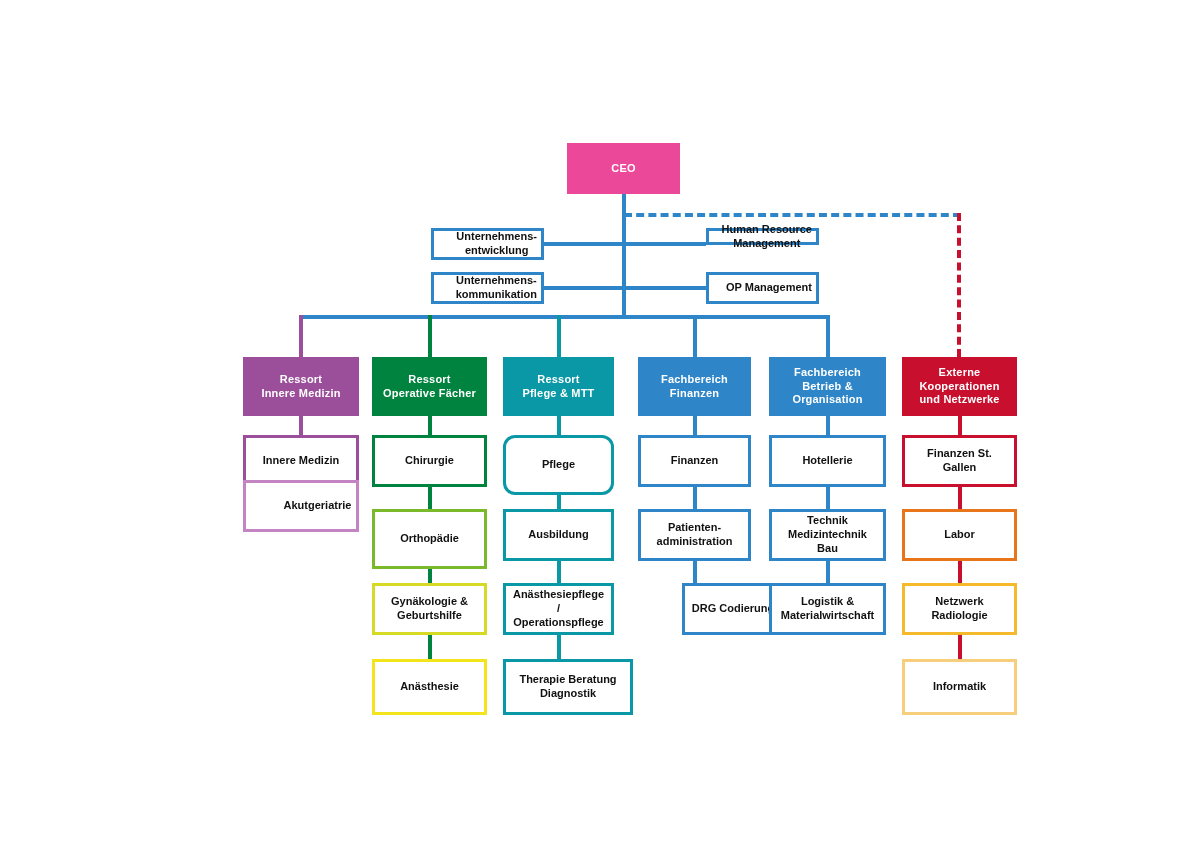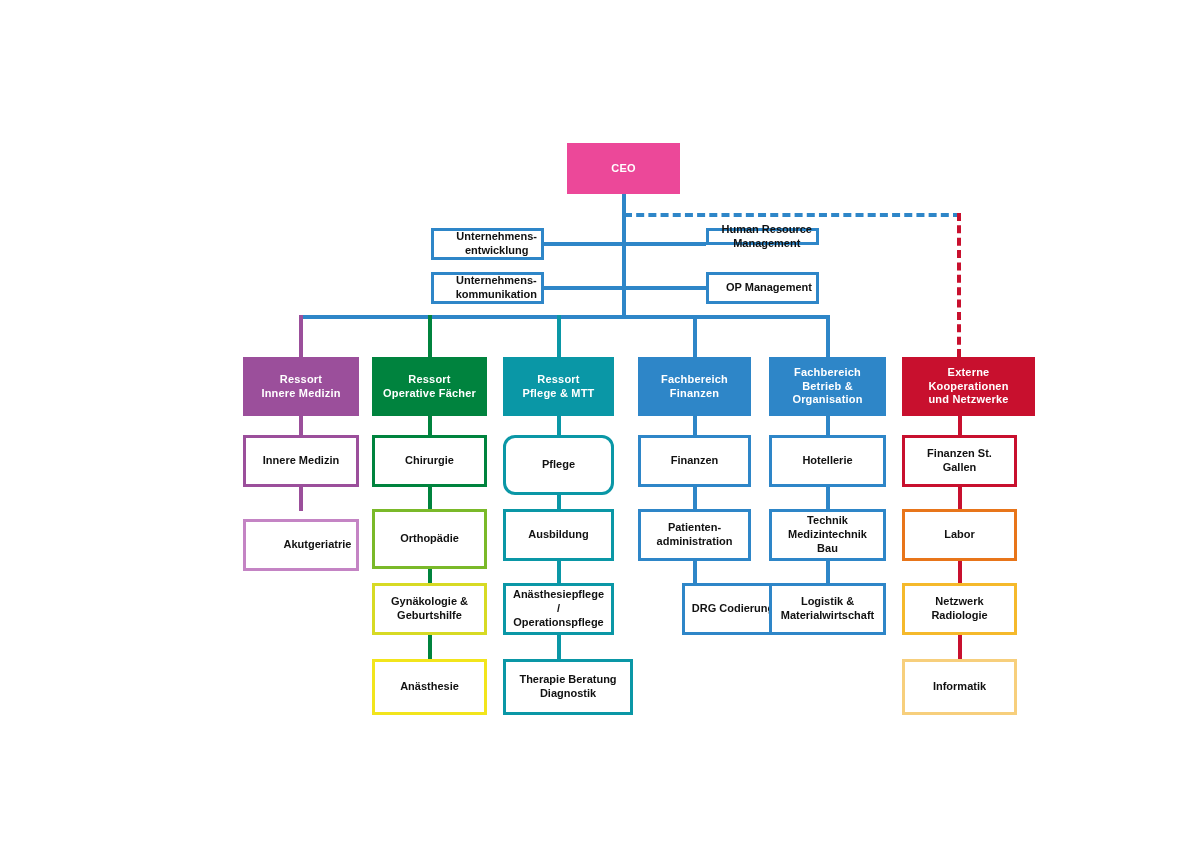--- a/index.html
+++ b/index.html
@@ -101,21 +101,21 @@
     <div class="dashv" style="left: 957px; top: 213px; height: 144px; border-left-color: rgb(200, 16, 46);"></div>
     <div class="conn" style="left: 299px; top: 315px; width: 4px; height: 44px; background: rgb(155, 79, 155);"></div>
     <div class="box filled" style="left: 243px; top: 357px; width: 116px; height: 59px; background: rgb(155, 79, 155);">
       <span>Ressort<br>Innere Medizin</span>
     </div>
     <div class="conn" style="left: 299px; top: 416px; width: 4px; height: 21px; background: rgb(155, 79, 155);"></div>
     <div class="box outlined" style="left: 243px; top: 435px; width: 116px; height: 52px; border-color: rgb(155, 79, 155);">
       <span>Innere Medizin</span>
     </div>
     <div class="conn" style="left: 299px; top: 487px; width: 4px; height: 24px; background: rgb(155, 79, 155);"></div>
-    <div class="box outlined" style="left: 243px; top: 519px; width: 116px; height: 52px; border-color: rgb(196, 132, 196); padding-left: 33px;">
+    <div class="box outlined" style="left: 243px; top: 480px; width: 116px; height: 52px; border-color: rgb(196, 132, 196); padding-left: 33px;">
       <span>Akutgeriatrie</span>
     </div>
     <div class="conn" style="left: 427.5px; top: 315px; width: 4px; height: 44px; background: rgb(0, 131, 62);"></div>
     <div class="box filled" style="left: 372px; top: 357px; width: 115px; height: 59px; background: rgb(0, 131, 62);">
       <span>Ressort<br>Operative Fächer</span>
     </div>
     <div class="conn" style="left: 427.5px; top: 416px; width: 4px; height: 21px; background: rgb(0, 131, 62);"></div>
     <div class="box outlined" style="left: 372px; top: 435px; width: 115px; height: 52px; border-color: rgb(0, 131, 62);">
       <span>Chirurgie</span>
     </div>
@@ -176,21 +176,21 @@
       <span>Hotellerie</span>
     </div>
     <div class="conn" style="left: 825.5px; top: 487px; width: 4px; height: 24px; background: rgb(46, 134, 200);"></div>
     <div class="box outlined" style="left: 769px; top: 509px; width: 117px; height: 52px; border-color: rgb(46, 134, 200);">
       <span>Technik Medizintechnik<br>Bau</span>
     </div>
     <div class="conn" style="left: 825.5px; top: 561px; width: 4px; height: 24px; background: rgb(46, 134, 200);"></div>
     <div class="box outlined" style="left: 769px; top: 583px; width: 117px; height: 52px; border-color: rgb(46, 134, 200);">
       <span>Logistik &amp;<br>Materialwirtschaft</span>
     </div>
-    <div class="box filled" style="left: 902px; top: 357px; width: 133px; height: 59px; background: rgb(200, 16, 46);">
+    <div class="box filled" style="left: 902px; top: 357px; width: 115px; height: 59px; background: rgb(200, 16, 46);">
       <span>Externe Kooperationen<br>und Netzwerke</span>
     </div>
     <div class="conn" style="left: 957.5px; top: 416px; width: 4px; height: 21px; background: rgb(200, 16, 46);"></div>
     <div class="box outlined" style="left: 902px; top: 435px; width: 115px; height: 52px; border-color: rgb(200, 16, 46);">
       <span>Finanzen St. Gallen</span>
     </div>
     <div class="conn" style="left: 957.5px; top: 487px; width: 4px; height: 24px; background: rgb(200, 16, 46);"></div>
     <div class="box outlined" style="left: 902px; top: 509px; width: 115px; height: 52px; border-color: rgb(232, 117, 26);">
       <span>Labor</span>
     </div>

